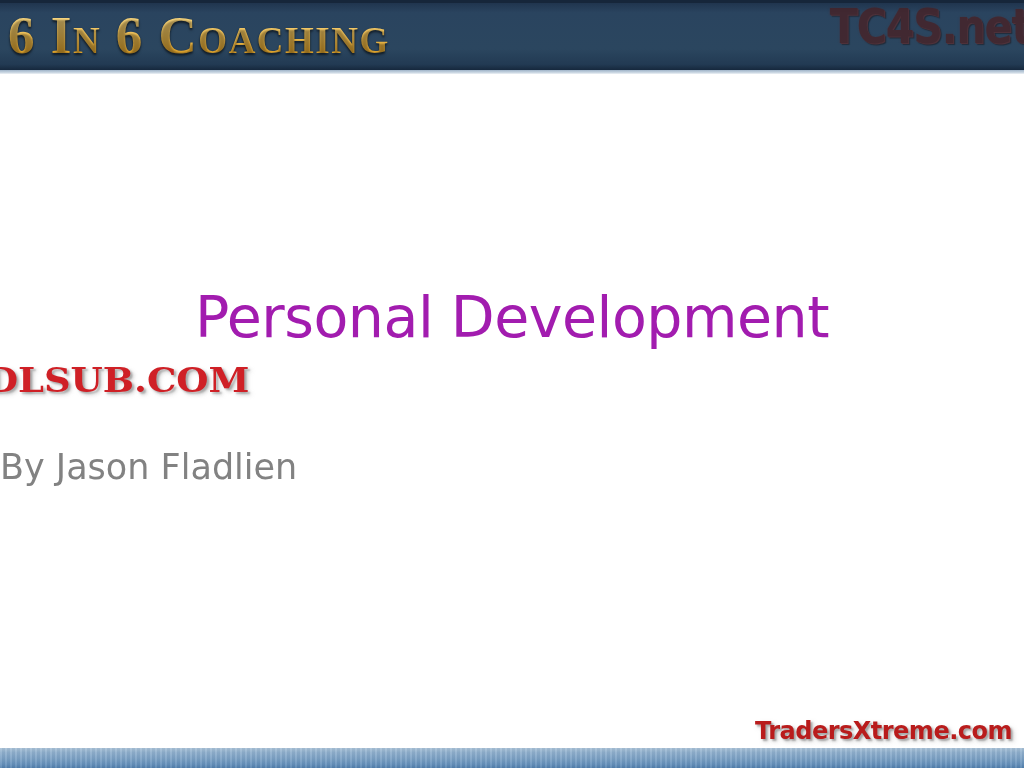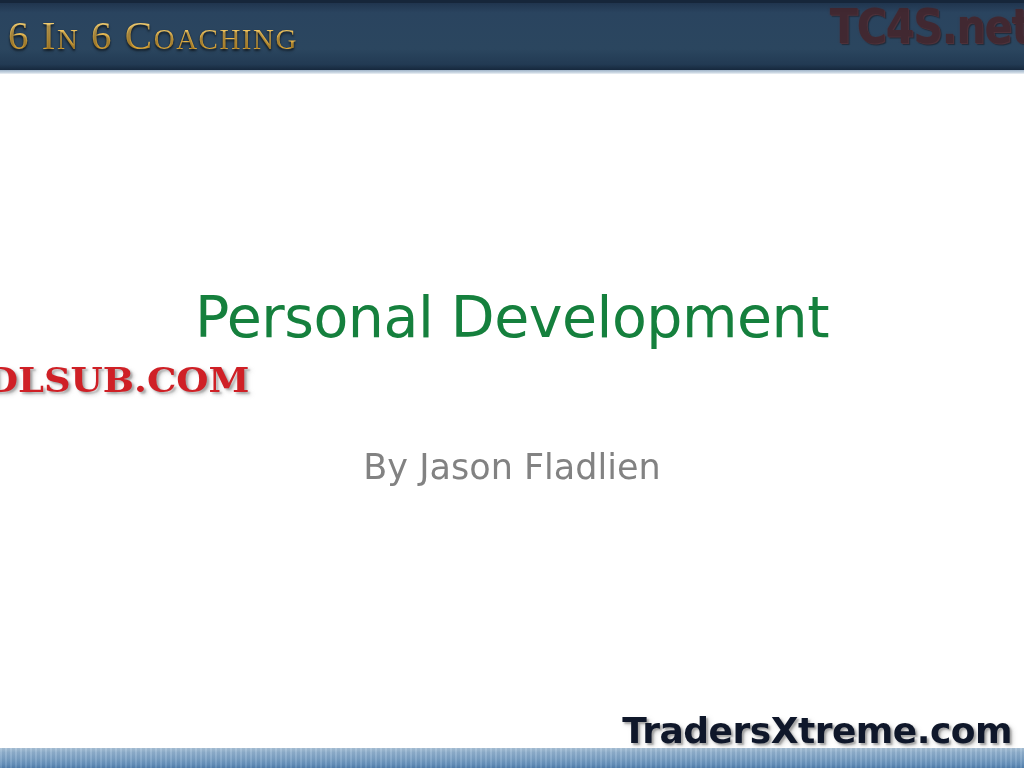--- a/index.html
+++ b/index.html
@@ -55,22 +55,22 @@
     height: 4px;
     background: linear-gradient(to bottom, #9fb4c9 0%, #c7d4e0 60%, #eef2f6 100%);
   }
 
   .brand-logo {
     position: absolute;
     left: 8px;
     top: 4px;
     font-family: "Liberation Serif", serif;
     font-variant: small-caps;
-    font-weight: 400;
-    font-size: 41px;
+    font-weight: 700;
+    font-size: 53px;
     line-height: 62px;
     letter-spacing: 1.5px;
     white-space: nowrap;
     background: linear-gradient(to bottom,
                 #fbe6a4 0%,
                 #f7d173 30%,
                 #efbb4b 58%,
                 #e0a32a 80%,
                 #d8982a 100%);
     -webkit-background-clip: text;
@@ -114,21 +114,21 @@
   .slide-title {
     position: absolute;
     top: 210px;
     left: 0;
     width: 1024px;
     text-align: center;
     font-family: "DejaVu Sans", "Liberation Sans", sans-serif;
     font-weight: 400;
     font-size: 57px;
     line-height: 66px;
-    color: #15803d;
+    color: #a21caf;
     letter-spacing: -0.5px;
     white-space: nowrap;
   }
 
   .dlsub-watermark {
     position: absolute;
     top: 288px;
     left: 0;
     width: 1024px;
     text-align: left;
@@ -148,21 +148,21 @@
     text-shadow:
       2px 2px 2px rgba(120,120,120,0.55),
       3px 3px 4px rgba(150,150,150,0.35);
   }
 
   .slide-subtitle {
     position: absolute;
     top: 372px;
     left: 0;
     width: 1024px;
-    text-align: center;
+    text-align: left;
     font-family: "DejaVu Sans", "Liberation Sans", sans-serif;
     font-weight: 400;
     font-size: 35px;
     line-height: 42px;
     color: #828282;
     white-space: nowrap;
   }
 
   
   .footer-bar {
@@ -188,25 +188,25 @@
                 rgba(0,0,0,0.035) 2px,
                 rgba(0,0,0,0.035) 5px);
   }
 
   .traders-logo {
     position: absolute;
     right: 12px;
     top: 711px;
     font-family: "DejaVu Sans", "Liberation Sans", sans-serif;
     font-weight: 700;
-    font-size: 36px;
+    font-size: 24px;
     line-height: 40px;
     letter-spacing: -0.5px;
     white-space: nowrap;
-    color: #0f172a;
+    color: #b91c1c;
     -webkit-text-stroke: 3px #ffffff;
     paint-order: stroke fill;
     text-shadow:
       2px 2px 2px rgba(110,110,110,0.55),
       3px 3px 5px rgba(140,140,140,0.35);
     z-index: 5;
   }
 </style>
 </head>
 <body>

